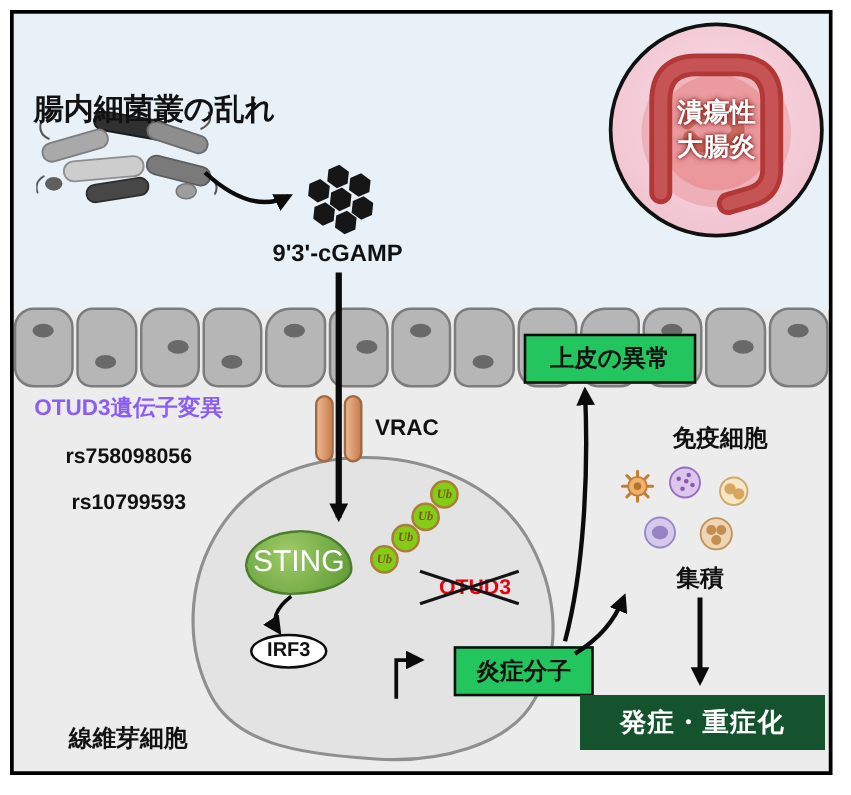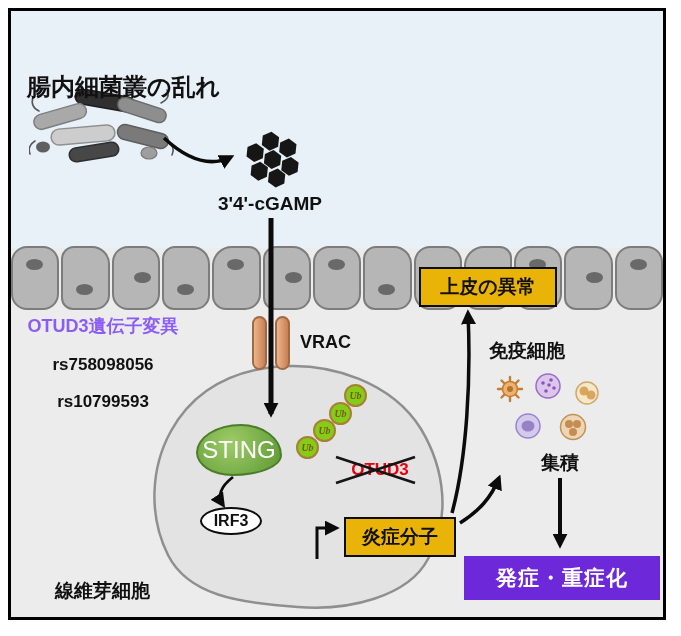--- a/index.html
+++ b/index.html
@@ -24,21 +24,21 @@
   
   .uc { position:absolute; left:476px; top:7px; width:172px; height:172px; border-radius:50%;
         border:3px solid #111; z-index:4;
         background: radial-gradient(circle at 50% 42%, #f8dde4 0%, #f3cbd6 55%, #eebdca 100%); }
   .uc svg { position:absolute; left:0; top:0; width:100%; height:100%; }
   .uc-text { position:absolute; left:0; top:50%; width:100%; transform:translateY(-50%);
              text-align:center; color:#fff; font-weight:bold; font-size:21px; line-height:1.3;
              text-shadow:0 0 5px rgba(130,20,20,.95), 0 0 2px rgba(130,20,20,.95); z-index:2; }
 
   .lbl { position:absolute; font-weight:bold; z-index:6; }
-  .wbox { position:absolute; background:#eab308; border:2.5px solid #0d0d0d; display:flex;
+  .wbox { position:absolute; background:#22c55e; border:2.5px solid #0d0d0d; display:flex;
           align-items:center; justify-content:center; font-weight:bold; z-index:6;text-align:right; }
   .oval { position:absolute; background:#fff; border:2.5px solid #0d0d0d; border-radius:50%;
           display:flex; align-items:center; justify-content:center; font-weight:bold; z-index:6; }
 
   .vbar { position:absolute; width:15px; height:54px; border-radius:8px;
           background:linear-gradient(90deg,#eab58d,#d9946a 60%,#c97f55);
           border:2px solid #a06a42; z-index:5; }
 
   .fibro { position:absolute; left:122px; top:348px; width:322px; height:258px; z-index:2; }
 
@@ -53,21 +53,21 @@
         display:flex; align-items:center; justify-content:center; z-index:6;
         font-family:"Liberation Serif","DejaVu Serif",serif; }
 
   .otud3 { position:absolute; left:329px; top:449px; width:80px; text-align:center;
            color:#e8000d; font-weight:bold; font-size:17px; z-index:6; }
 
   .mut { position:absolute; left:6px; top:303px; width:172px; text-align:center; z-index:6; }
   .mut .t { color:#8b5cf6; font-weight:bold; font-size:18px; }
   .mut .v { font-weight:bold; font-size:17px; margin-top:17px; }
 
-  .redbox { position:absolute; left:453px; top:545px; width:196px; height:44px; background:#6d28d9;
+  .redbox { position:absolute; left:453px; top:545px; width:196px; height:44px; background:#14532d;
             color:#fff; display:flex; align-items:center; justify-content:center;
             font-weight:bold; font-size:21px; letter-spacing:1px; z-index:6; }
 
   .overlay { position:absolute; left:0; top:0; width:652px; height:606px; z-index:9; pointer-events:none; }
 </style>
 </head>
 <body>
 
 <div class="wrap">
   <div class="frame">
@@ -88,20 +88,33 @@
       <div class="ecell"></div>
       <div class="ecell"></div>
       <div class="ecell"></div>
       <div class="ecell"></div>
       <div class="ecell"></div>
       <div class="ecell"></div>
       <div class="ecell"></div>
       <div class="ecell"></div>
     </div>
 
+    <div class="uc">
+      <svg viewBox="0 0 172 172">
+        <circle cx="86" cy="88" r="62" fill="rgba(224,90,90,0.25)"></circle>
+        <circle cx="86" cy="88" r="48" fill="rgba(224,90,90,0.30)"></circle>
+        <path d="M40,138 L40,62 Q40,32 70,32 L102,32 Q132,32 132,62 L132,118 Q132,136 116,141 L96,147" fill="none" stroke="#b23737" stroke-width="19" stroke-linecap="round" stroke-linejoin="round"></path>
+        <path d="M40,138 L40,62 Q40,32 70,32 L102,32 Q132,32 132,62 L132,118 Q132,136 116,141 L96,147" fill="none" stroke="#c75454" stroke-width="11" stroke-linecap="round" stroke-linejoin="round"></path>
+        <path d="M62,80 Q80,62 98,76 Q112,88 94,96 Q72,104 64,92" fill="none" stroke="#c96a5a" stroke-width="11" stroke-linecap="round" opacity="0.9"></path>
+      </svg>
+      <div class="uc-text">
+        <div>潰瘍性</div>
+        <div>大腸炎</div>
+      </div>
+    </div>
 
     <svg class="abs" style="left:18px;top:78px;z-index:5;" width="152" height="78" viewBox="0 0 152 78">
       <g stroke-linecap="round">
         <path d="M10,22 q-9,-4 -6,-14" fill="none" stroke="#555" stroke-width="1.6"></path>
         <path d="M132,14 q10,-5 6,-13" fill="none" stroke="#555" stroke-width="1.6"></path>
         <path d="M6,52 q-8,5 -5,13" fill="none" stroke="#555" stroke-width="1.6"></path>
         <path d="M138,52 q9,6 5,14" fill="none" stroke="#555" stroke-width="1.6"></path>
         <rect x="46" y="4" width="60" height="15" rx="7.5" fill="#303030" stroke="#1d1d1d" stroke-width="1.5" transform="rotate(10 76 11)"></rect>
         <rect x="4" y="20" width="54" height="15" rx="7.5" fill="#a9a9a9" stroke="#7e7e7e" stroke-width="1.5" transform="rotate(-16 31 27)"></rect>
         <rect x="88" y="14" width="50" height="14" rx="7" fill="#8e8e8e" stroke="#6c6c6c" stroke-width="1.5" transform="rotate(18 113 21)"></rect>
@@ -122,23 +135,23 @@
           <use href="#hx" x="49" y="16"></use>
         <use href="#hx" x="17" y="24"></use>
           <use href="#hx" x="35" y="29"></use>
         <use href="#hx" x="53" y="34"></use>
           <use href="#hx" x="23" y="42"></use>
         <use href="#hx" x="41" y="47"></use>
       </g>
     </svg>
 
     <div class="lbl" style="left:16px;top:60px;font-size:24px;">腸内細菌叢の乱れ</div>
-    <div class="lbl" style="left:183px;top:182px;width:152px;text-align:center;font-size:19px;">3'4'-cGAMP</div>
+    <div class="lbl" style="left:183px;top:182px;width:152px;text-align:center;font-size:19px;">9'3'-cGAMP</div>
     <div class="lbl" style="left:289px;top:321px;font-size:18px;">VRAC</div>
-    <div class="lbl" style="left:478px;top:327px;width:125px;text-align:left;font-size:19px;">免疫細胞</div>
+    <div class="lbl" style="left:478px;top:327px;width:125px;text-align:right;font-size:19px;">免疫細胞</div>
     <div class="lbl" style="left:509px;top:439px;width:80px;text-align:center;font-size:19px;">集積</div>
     <div class="lbl" style="left:44px;top:567px;font-size:19px;">線維芽細胞</div>
 
     <div class="mut">
       <div class="t">OTUD3遺伝子変異</div>
       <div class="v">rs758098056</div>
       <div class="v">rs10799593</div>
     </div>
 
     <div class="vbar" style="left:241px;top:305px;"></div>
@@ -148,21 +161,21 @@
     <div class="ub" style="left:285px;top:425px;">Ub</div>
     <div class="ub" style="left:302px;top:408px;">Ub</div>
     <div class="ub" style="left:318px;top:391px;">Ub</div>
     <div class="ub" style="left:333px;top:373px;">Ub</div>
 
     <div class="otud3">OTUD3</div>
 
     <div class="oval" style="left:189px;top:496px;width:62px;height:28px;font-size:16px;">IRF3</div>
 
     <div class="wbox" style="left:408px;top:256px;width:138px;height:40px;font-size:19px;">上皮の異常</div>
-    <div class="wbox" style="left:333px;top:506px;width:112px;height:40px;font-size:19px;">炎症分子</div>
+    <div class="wbox" style="left:352px;top:506px;width:112px;height:40px;font-size:19px;">炎症分子</div>
 
     <svg class="abs" style="left:477px;top:361px;z-index:6;" width="128" height="76" viewBox="0 0 128 76">
       <g>
         <g stroke="#c57d2e" stroke-width="2.4" stroke-linecap="round">
           <line x1="22" y1="5" x2="22" y2="29"></line>
           <line x1="10" y1="17" x2="34" y2="17"></line>
           <line x1="13.5" y1="8.5" x2="30.5" y2="25.5"></line>
           <line x1="30.5" y1="8.5" x2="13.5" y2="25.5"></line>
         </g>
         <circle cx="22" cy="17" r="7.5" fill="#efb072" stroke="#c57d2e" stroke-width="1.5"></circle>

